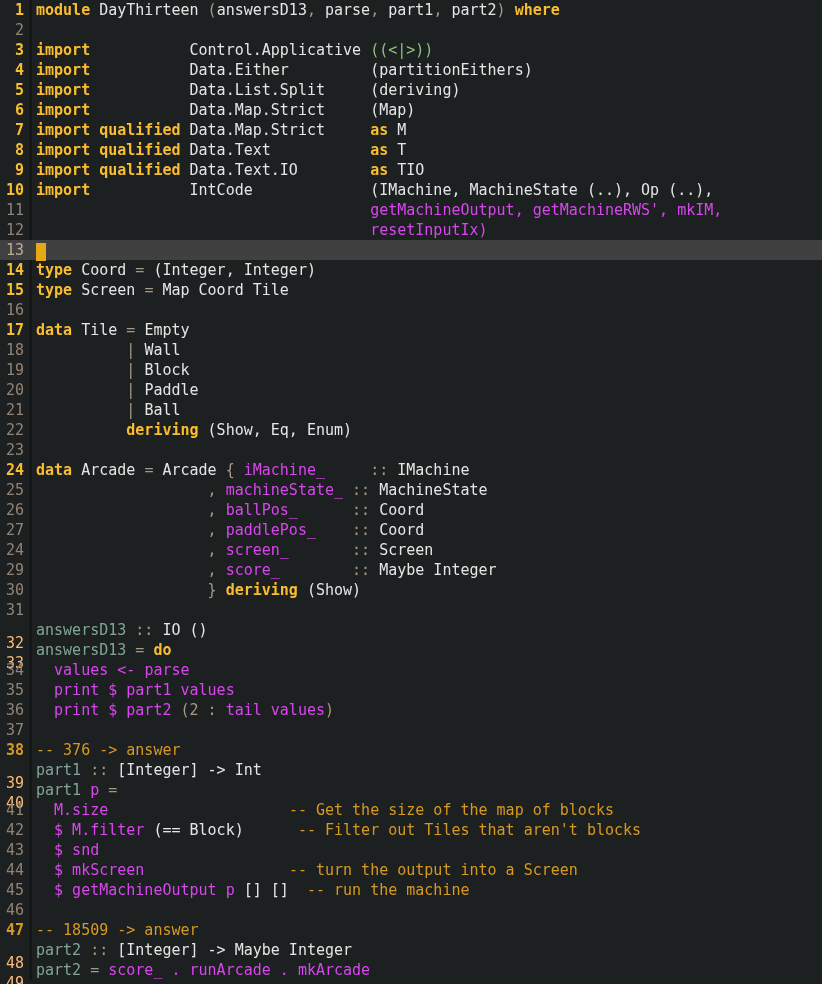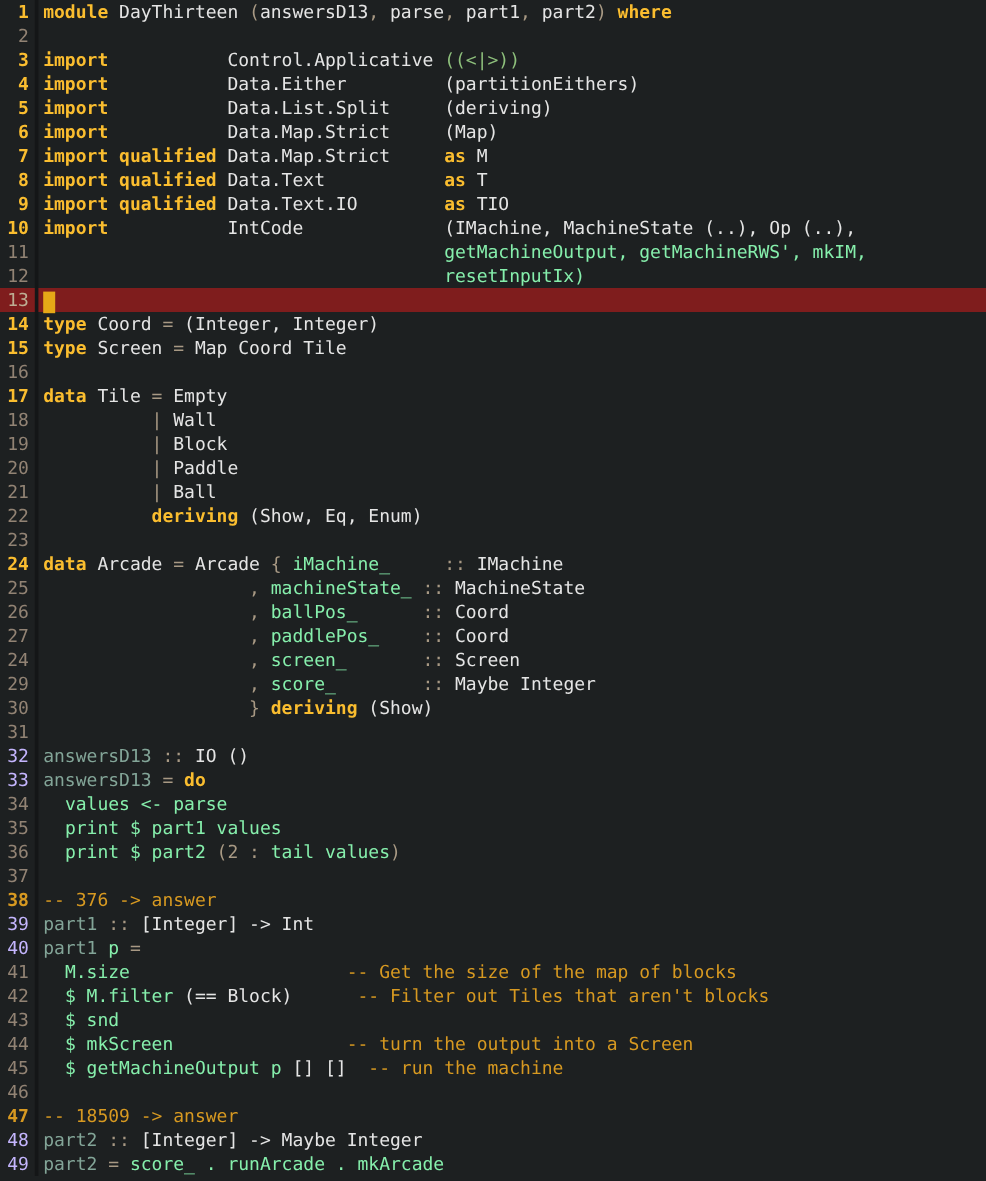--- a/index.html
+++ b/index.html
@@ -23,35 +23,36 @@
     background: #1d2021;
   }
   .line {
     display: flex;
     height: 20px;
     line-height: 20px;
     white-space: pre;
     position: relative;
   }
   .line.cursorline {
-    background: #7f1d1d;
+    background: #404040;
+    align-items: center;
   }
   .gutter {
     flex: 0 0 auto;
     width: 24px;
     padding-right: 5px;
     text-align: right;
     color: #928374;
     font-weight: normal;
     box-sizing: content-box;
     position: relative;
     z-index: 2;
   }
   .gutter.kw      { color: #fabd2f; font-weight: bold; }
-  .gutter.fn      { color: #c4b5fd; font-weight: normal; }
+  .gutter.fn      { color: #fdba74; font-weight: normal; margin-top: 13px; }
   .gutter.cmt     { color: #d79921; font-weight: bold; }
   .gutter.plain   { color: #928374; }
   .gutter.curline { color: #bdae93; }
   .sep {
     flex: 0 0 auto;
     width: 3px;
     background: #141617;
     position: relative;
     z-index: 1;
   }
@@ -61,21 +62,21 @@
     color: #d5c4a1;
     white-space: pre;
     position: relative;
     z-index: 2;
   }
   
   .kw   { color: #fabd2f; font-weight: bold; }
   .ty   { color: #e5e5e5; }
   .fn   { color: #83a598; }
   .cmt  { color: #d79921; }
-  .id   { color: #86efac; margin-top: 32px; }
+  .id   { color: #d946ef; margin-top: 32px; }
   .op   { color: #a89984; }
   .num  { color: #a89984; }
   .pun  { color: #a89984; }
   .opr  { color: #8ec07c; }
   .cursor {
     display: inline-block;
     width: 10px;
     height: 18px;
     vertical-align: text-bottom;
     background: #e6a817;

